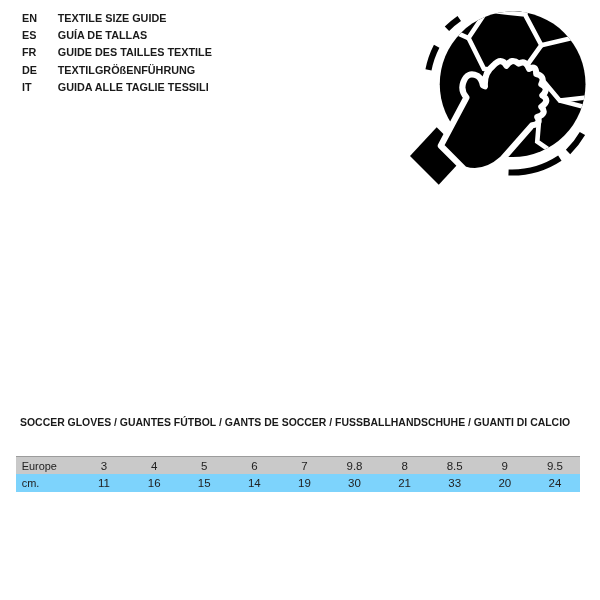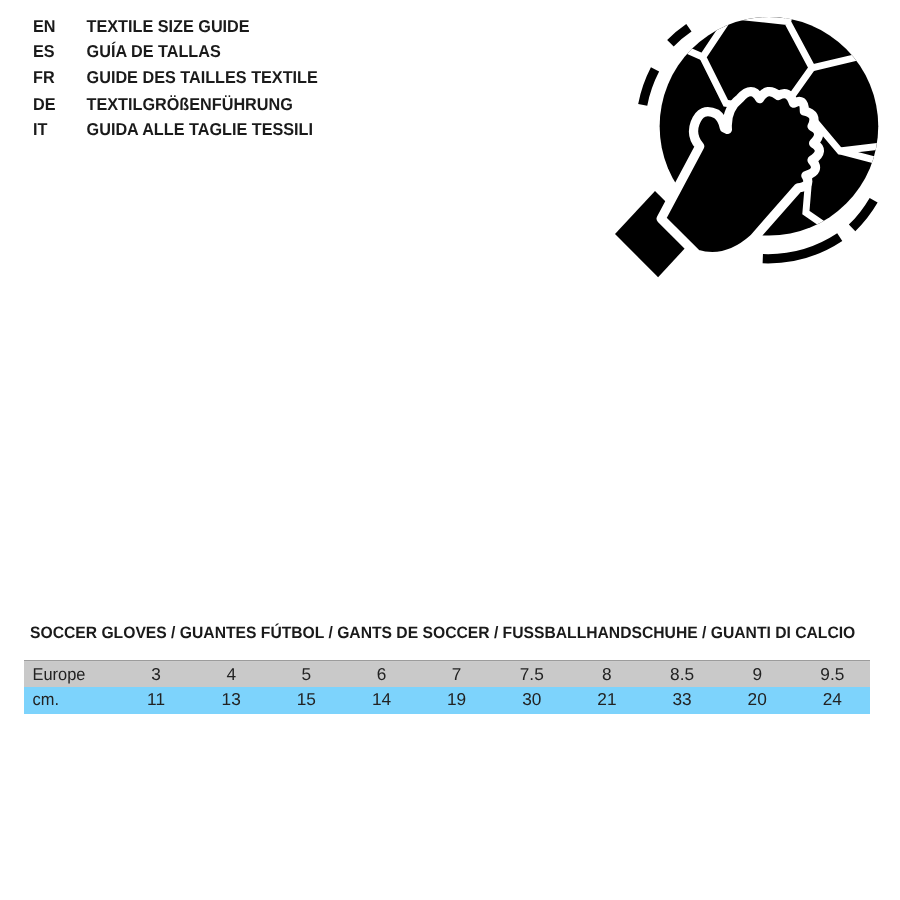--- a/index.html
+++ b/index.html
@@ -18,21 +18,21 @@
   .lang-label{font-weight:bold;font-size:11.5px;}
   
   .gk-icon{position:absolute;left:410px;top:-2px;width:195px;height:195px;}
   
   .table-title{
     position:absolute;left:20px;top:416px;
     font-weight:bold;font-size:11px;white-space:nowrap;
     transform:scaleX(0.95);transform-origin:left top;
   }
   .size-table{
-    position:absolute;left:16px;top:440px;width:564px;
+    position:absolute;left:16px;top:456px;width:564px;
     border-top:1px solid #9c9c9c;
   }
   .st-row{display:flex;align-items:center;font-size:11.5px;color:#222;}
   .st-row.header{background:#c9c9c9;height:17px;}
   .st-row.data{background:#7dd3fc;height:18px;}
   .st-label{width:57px;padding-left:6px;transform:scaleX(0.95);transform-origin:left center;}
   .st-cell{flex:1;text-align:center;}
 </style>
 </head>
 <body>
@@ -116,30 +116,30 @@
   <div class="table-title">SOCCER GLOVES / GUANTES FÚTBOL / GANTS DE SOCCER / FUSSBALLHANDSCHUHE / GUANTI DI CALCIO</div>
 
   <div class="size-table">
     <div class="st-row header">
       <span class="st-label">Europe</span>
       <span class="st-cell">3</span>
       <span class="st-cell">4</span>
       <span class="st-cell">5</span>
       <span class="st-cell">6</span>
       <span class="st-cell">7</span>
-      <span class="st-cell">7.5</span>
+      <span class="st-cell">9.8</span>
       <span class="st-cell">8</span>
       <span class="st-cell">8.5</span>
       <span class="st-cell">9</span>
       <span class="st-cell">9.5</span>
     </div>
     <div class="st-row data">
       <span class="st-label">cm.</span>
       <span class="st-cell">11</span>
-      <span class="st-cell">13</span>
+      <span class="st-cell">16</span>
       <span class="st-cell">15</span>
       <span class="st-cell">14</span>
       <span class="st-cell">19</span>
       <span class="st-cell">30</span>
       <span class="st-cell">21</span>
       <span class="st-cell">33</span>
       <span class="st-cell">20</span>
       <span class="st-cell">24</span>
     </div>
   </div>

